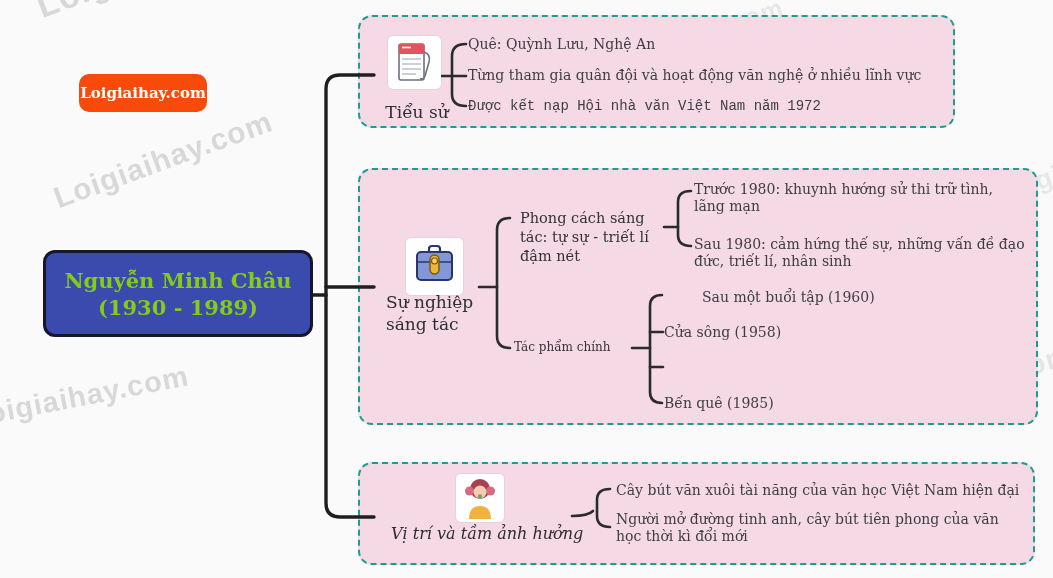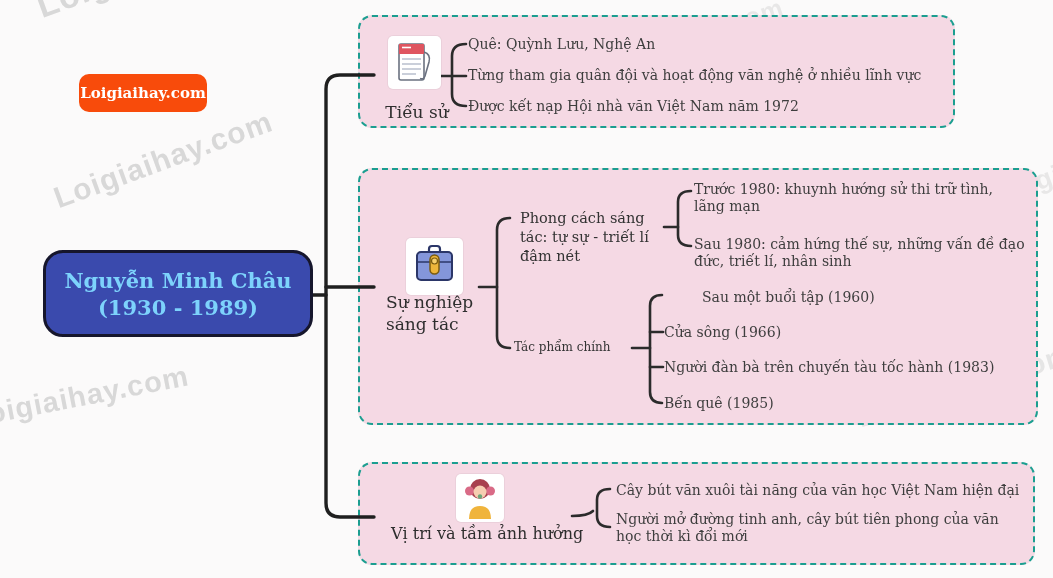--- a/index.html
+++ b/index.html
@@ -26,50 +26,50 @@
   .wm8{left:386px;top:530px;font-size:30px;transform:rotate(-24deg);opacity:.34;}
 
   .badge{
     position:absolute;left:79px;top:74px;width:128px;height:38px;
     background:#f84b0b;border-radius:10px;color:#fff;
     font-size:15px;font-weight:bold;display:flex;align-items:center;justify-content:center;
   }
 
   .root{
     position:absolute;left:43px;top:250px;width:270px;height:87px;
-    background:#3a4aad;border:3px solid #16162c;border-radius:20px;box-sizing:border-box;
-    color:#7dd3fc;font-weight:bold;font-size:21px;line-height:27px;
+    background:#3a4aad;border:3px solid #16162c;border-radius:12px;box-sizing:border-box;
+    color:#84cc16;font-weight:bold;font-size:21px;line-height:27px;
     display:flex;flex-direction:column;align-items:center;justify-content:center;text-align:center;
   }
 
   .box{
     position:absolute;background:#f5d9e4;border:2px dashed #1b9e90;border-radius:14px;box-sizing:border-box;
   }
   .box1{left:358px;top:15px;width:597px;height:113px;}
   .box2{left:358px;top:168px;width:680px;height:257px;}
   .box3{left:358px;top:462px;width:677px;height:103px;}
 
   .icontile{position:absolute;background:#fff;border-radius:5px;box-shadow:0 0 0 1px rgba(0,0,0,.04);}
   .icon1{left:388px;top:36px;width:53px;height:53px;}
   .icon2{left:406px;top:238px;width:57px;height:57px;}
   .icon3{left:456px;top:474px;width:48px;height:48px;}
   .icontile svg{display:block;width:100%;height:100%;}
 
   .nlabel{position:absolute;color:#2e2e2e;}
   .label1{left:374px;top:87px;width:86px;text-align:center;font-size:17px;margin-top:15px;}
   .label2{left:386px;top:291px;width:110px;font-size:17px;line-height:22px;}
-  .label3{left:391px;top:524px;font-size:16px;white-space:nowrap;}
+  .label3{left:391px;top:524px;font-size:16px;white-space:nowrap;font-style:italic;}
   .pclabel{left:520px;top:209px;width:155px;font-size:14.5px;line-height:19px;color:#333;}
   .tplabel{left:514px;top:340px;font-size:12px;white-space:nowrap;color:#333;}
 
   .detail{position:absolute;color:#3e3e3e;font-size:14px;line-height:17px;}
   .one{white-space:nowrap;}
   .b1i1{left:468px;top:36px;}
   .b1i2{left:468px;top:67px;}
-  .b1i3{left:468px;top:98px;}
+  .b1i3{left:468px;top:98px;font-family:Liberation Mono, monospace;}
   .s1{left:694px;top:181px;width:334px;}
   .s2{left:694px;top:236px;width:334px;}
   .t1{left:702px;top:289px;}
   .t2{left:664px;top:324px;}
   .t3{left:664px;top:359px;}
   .t4{left:664px;top:395px;}
   .v1{left:616px;top:482px;}
   .v2{left:616px;top:511px;width:400px;}
 </style>
 </head>
@@ -149,22 +149,21 @@
       <rect x="24" y="17" width="9" height="19" rx="4.5" fill="#edb53a" stroke="#7a5b10" stroke-width="1.5"></rect>
       <circle cx="28.5" cy="23" r="3" fill="#f6cf6b" stroke="#7a5b10" stroke-width="1.2"></circle>
     </svg>
   </div>
   <div class="nlabel label2">Sự nghiệp sáng tác</div>
   <div class="nlabel pclabel">Phong cách sáng tác: tự sự - triết lí đậm nét</div>
   <div class="detail s1">Trước 1980: khuynh hướng sử thi trữ tình, lãng mạn</div>
   <div class="detail s2">Sau 1980: cảm hứng thế sự, những vấn đề đạo đức, triết lí, nhân sinh</div>
   <div class="nlabel tplabel">Tác phẩm chính</div>
   <div class="detail one t1">Sau một buổi tập (1960)</div>
-  <div class="detail one t2">Cửa sông (1966)</div>
-  <div class="detail one t3">Người đàn bà trên chuyến tàu tốc hành (1983)</div>
+  <div class="detail one t2">Cửa sông (1958)</div>
   <div class="detail one t4">Bến quê (1985)</div>
 
   <div class="icontile icon3">
     <svg viewBox="0 0 48 48">
       <circle cx="24" cy="15" r="10" fill="#a8404e"></circle>
       <circle cx="13.5" cy="17" r="4.5" fill="#d96a86"></circle>
       <circle cx="34.5" cy="17" r="4.5" fill="#d96a86"></circle>
       <circle cx="24" cy="18" r="6.5" fill="#f6cdb1"></circle>
       <circle cx="24" cy="22.5" r="2.2" fill="#69a77a"></circle>
       <path d="M13,45 q0,-13 11,-13 q11,0 11,13 z" fill="#f0b43c"></path>

